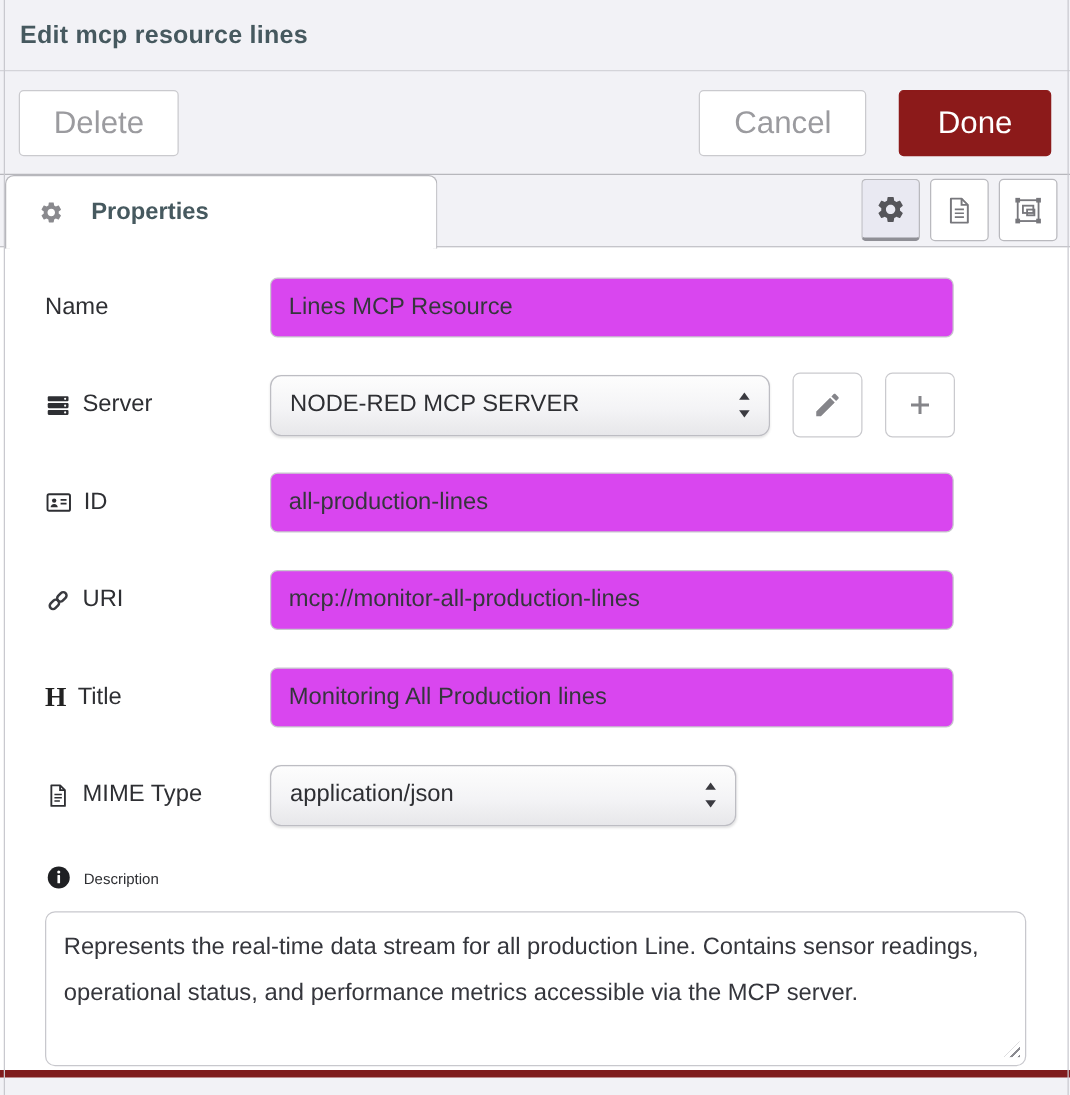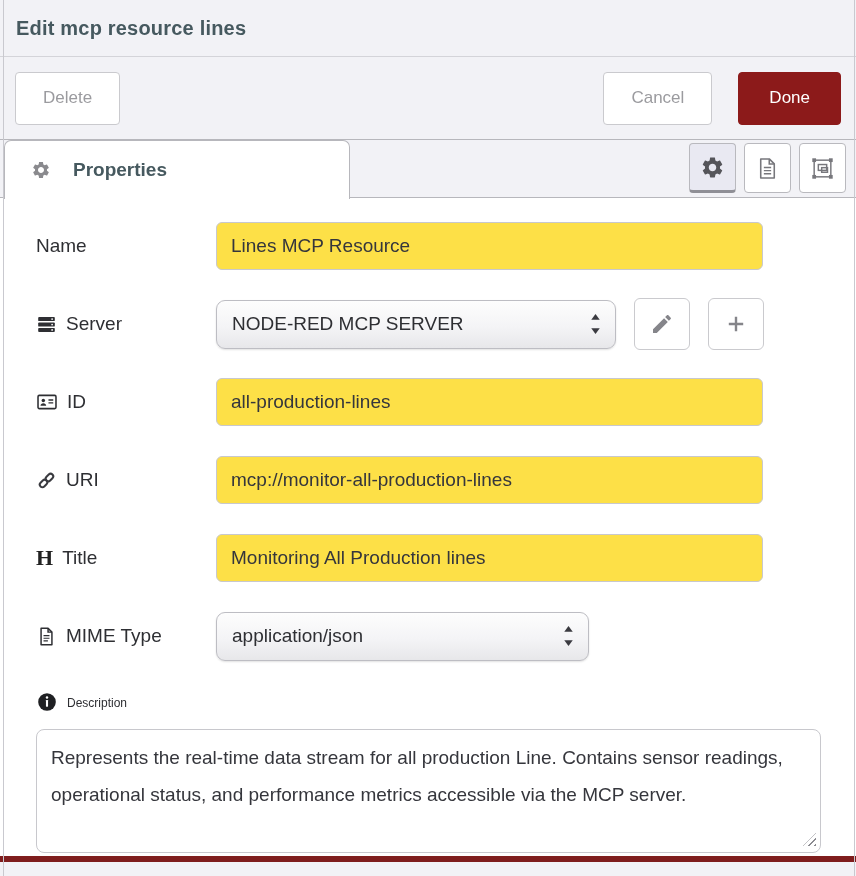--- a/index.html
+++ b/index.html
@@ -23,21 +23,21 @@
     padding-left: 16px; border-bottom: 1px solid #d4d4d9;
   }
   .hdr-title { font-size: 20px; font-weight: bold; color: #46595f; letter-spacing: 0.2px; }
 
   
   .btnbar {
     height: 83px; display: flex; align-items: center;
     padding: 0 15px; border-bottom: 1px solid #b7b7bc;
   }
   .btn {
-    height: 53px; border-radius: 4px; font-size: 17px;
+    height: 53px; border-radius: 4px; font-size: 25px;
     font-family: "Liberation Sans", sans-serif;
     display: inline-flex; align-items: center; justify-content: center;
     cursor: pointer;
   }
   .btn-plain {
     background: #fff; border: 1px solid #cacace; color: #9b9b9f;
     padding: 0 27px;
   }
   .btn-danger {
     background: #8c1a1a; border: 1px solid #8c1a1a; color: #fff;
@@ -80,21 +80,21 @@
   }
   .form-row { display: flex; align-items: center; height: 48px; margin: 0 0 30px 36px; }
   .row-label {
     width: 180px; display: flex; align-items: center; gap: 9px;
     font-size: 19px; color: #2e2f33; flex: none;
   }
   .row-label svg { display: block; }
   .ti { 
     width: 547px; height: 48px; border: 1px solid #c8c8cd; border-radius: 6px;
     padding: 0 14px; font-size: 19px; color: #35363c;
-    font-family: "Liberation Sans", sans-serif; background: #fde047; outline: none;
+    font-family: "Liberation Sans", sans-serif; background: #d946ef; outline: none;
   }
   .select {
     position: relative; height: 49px; border: 1px solid #bdbdc3; border-radius: 9px;
     background: linear-gradient(180deg, #fdfdfd 0%, #f4f4f6 55%, #e7e7ea 100%);
     box-shadow: 0 1px 2px rgba(0,0,0,0.12);
     display: flex; align-items: center; padding: 0 40px 0 15px; cursor: pointer;
   }
   .select-text { font-size: 19px; color: #2e2f33; white-space: nowrap; overflow: hidden; }
   .select-arrows { position: absolute; right: 11px; top: 50%; transform: translateY(-50%); }
   .select-arrows svg { width: 17px; height: 26px; display: block; fill: #3a3a40; }

